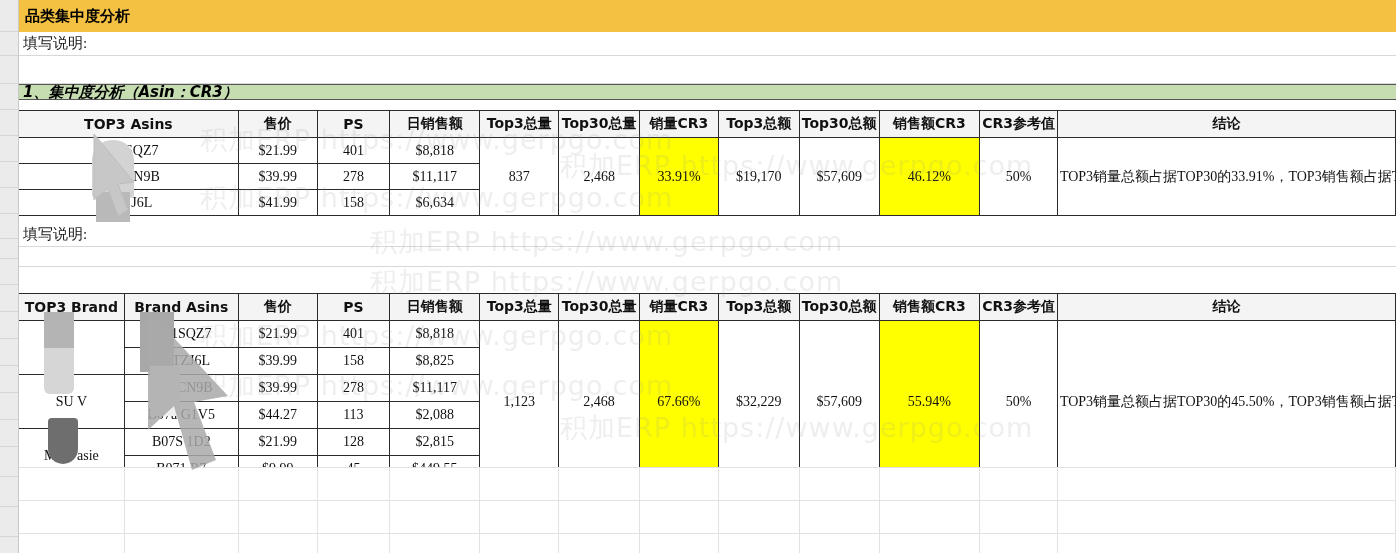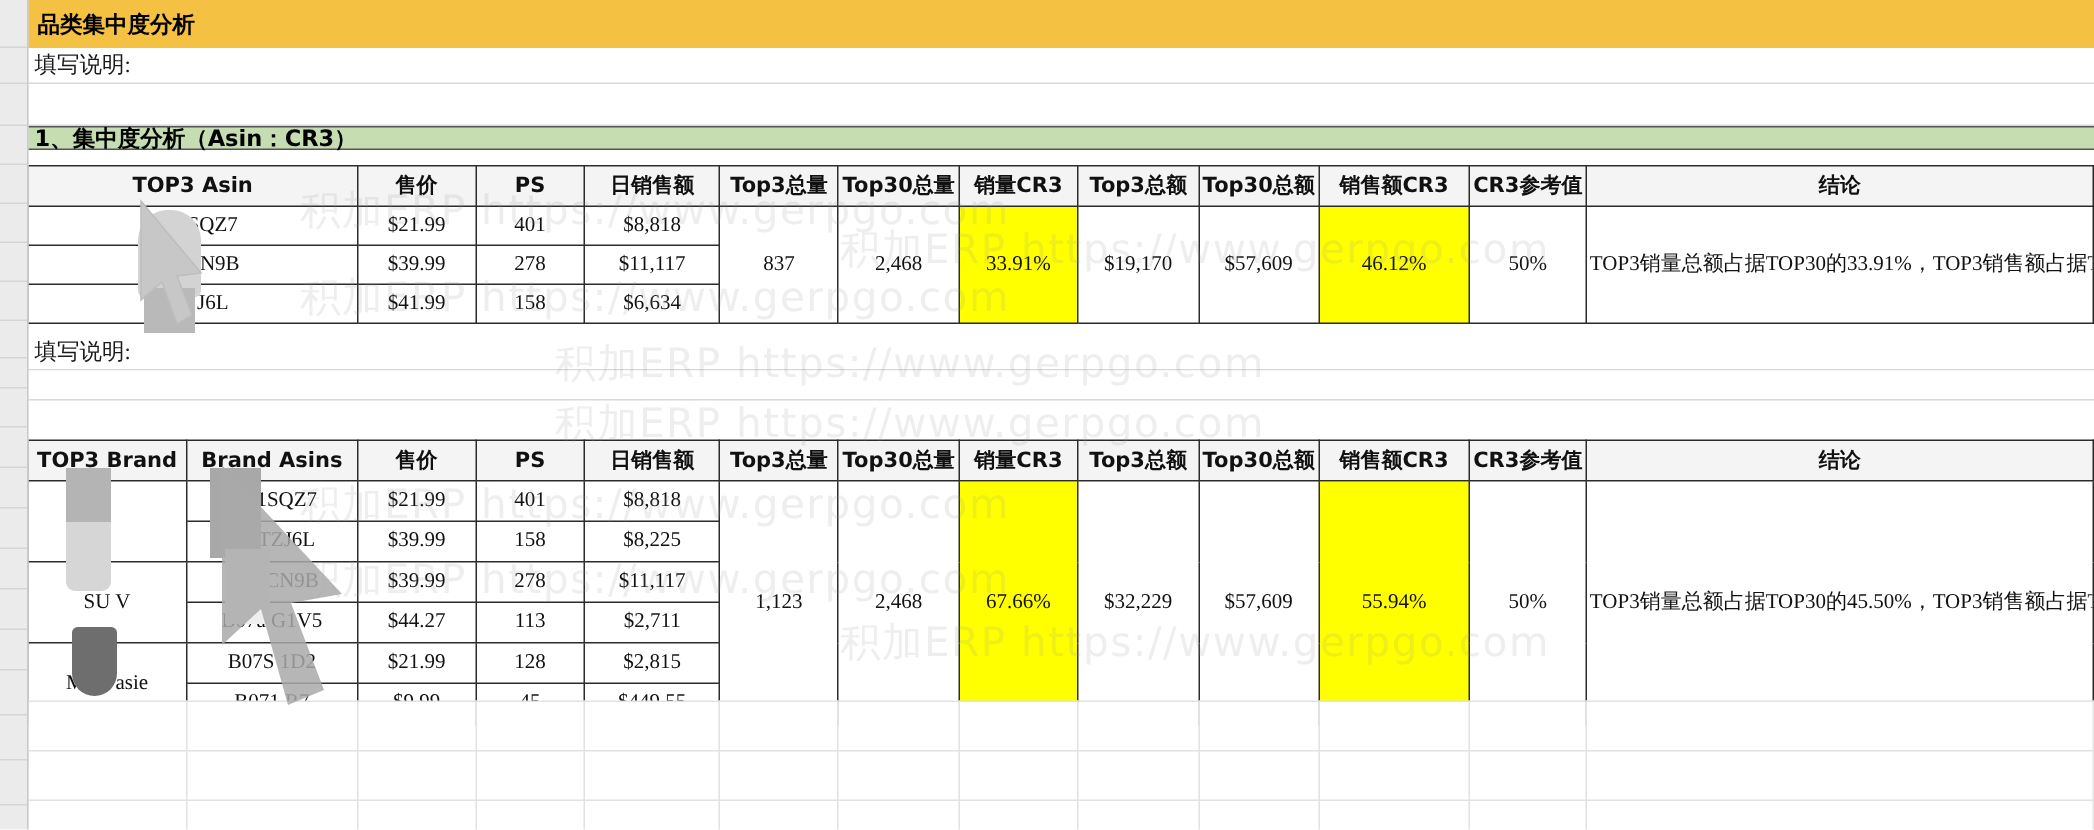--- a/index.html
+++ b/index.html
@@ -107,42 +107,42 @@
 
   <div class="band band-title" style="top:0;height:32px;width:1378px;">
     <span>品类集中度分析</span>
   </div>
 
   <div class="band band-note" style="top:32px;height:24px;width:1378px;">
     <span>填写说明:</span>
   </div>
   <div class="band band-note" style="top:56px;height:28px;width:1378px;"></div>
 
-  <div class="band band-green" style="top:84px;height:16px;width:1378px;">
+  <div class="band band-green" style="top:84px;height:16px;width:1378px;font-style:italic;">
     <span>1、集中度分析（Asin：CR3）</span>
   </div>
 
   <table class="grid" id="t1" style="left:18px;top:110px;width:1378px;">
     <colgroup>
       <col style="width:212px">
         <col style="width:76px">
         <col style="width:70px">
         <col style="width:87px">
       <col style="width:76px">
         <col style="width:78px">
         <col style="width:76px">
         <col style="width:78px">
       <col style="width:77px">
         <col style="width:97px">
         <col style="width:75px">
         <col style="width:326px">
     </colgroup>
     <thead>
       <tr>
-        <th class="en">TOP3 Asin</th>
+        <th class="en">TOP3 Asins</th>
         <th>售价</th>
         <th class="en">PS</th>
         <th>日销售额</th>
         <th>Top3总量</th>
         <th>Top30总量</th>
         <th class="hl">销量CR3</th>
         <th>Top3总额</th>
         <th>Top30总额</th>
         <th class="hl">销售额CR3</th>
         <th>CR3参考值</th>
@@ -231,34 +231,34 @@
         <td rowspan="6">$32,229</td>
         <td rowspan="6">$57,609</td>
         <td rowspan="6" class="hl">55.94%</td>
         <td rowspan="6">50%</td>
         <td rowspan="6" class="concl">TOP3销量总额占据TOP30的45.50%，TOP3销售额占据TOP30的55.94%，形成品牌垄断</td>
       </tr>
       <tr style="height:27px">
         <td>B0     TZJ6L</td>
         <td>$39.99</td>
         <td>158</td>
-        <td>$8,225</td>
+        <td>$8,825</td>
       </tr>
       <tr style="height:27px">
         <td rowspan="2">SU      V</td>
         <td>B01    CN9B</td>
         <td>$39.99</td>
         <td>278</td>
         <td>$11,117</td>
       </tr>
       <tr style="height:27px">
         <td>B07a   G1V5</td>
         <td>$44.27</td>
         <td>113</td>
-        <td>$2,711</td>
+        <td>$2,088</td>
       </tr>
       <tr style="height:27px">
         <td rowspan="2">Melo   asie</td>
         <td>B07S   1D2</td>
         <td>$21.99</td>
         <td>128</td>
         <td>$2,815</td>
       </tr>
       <tr style="height:27px">
         <td>B071    R7</td>

